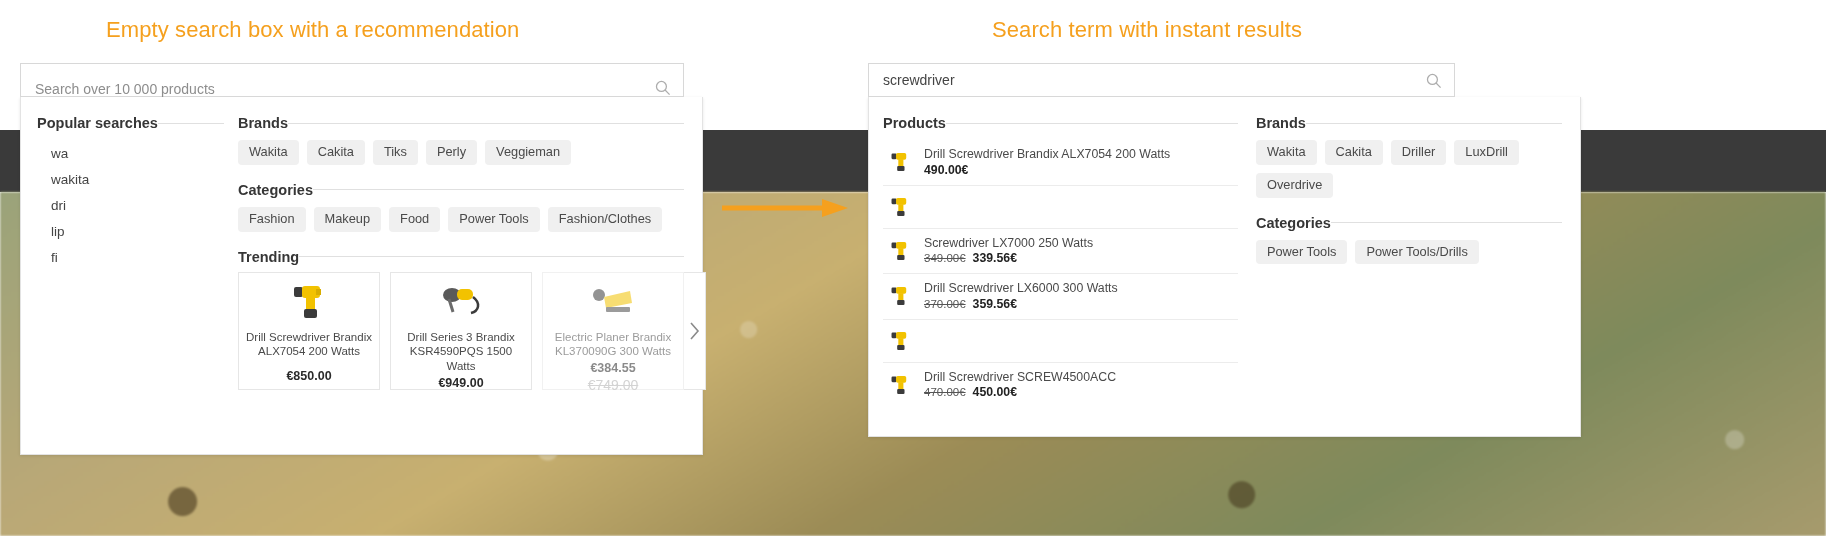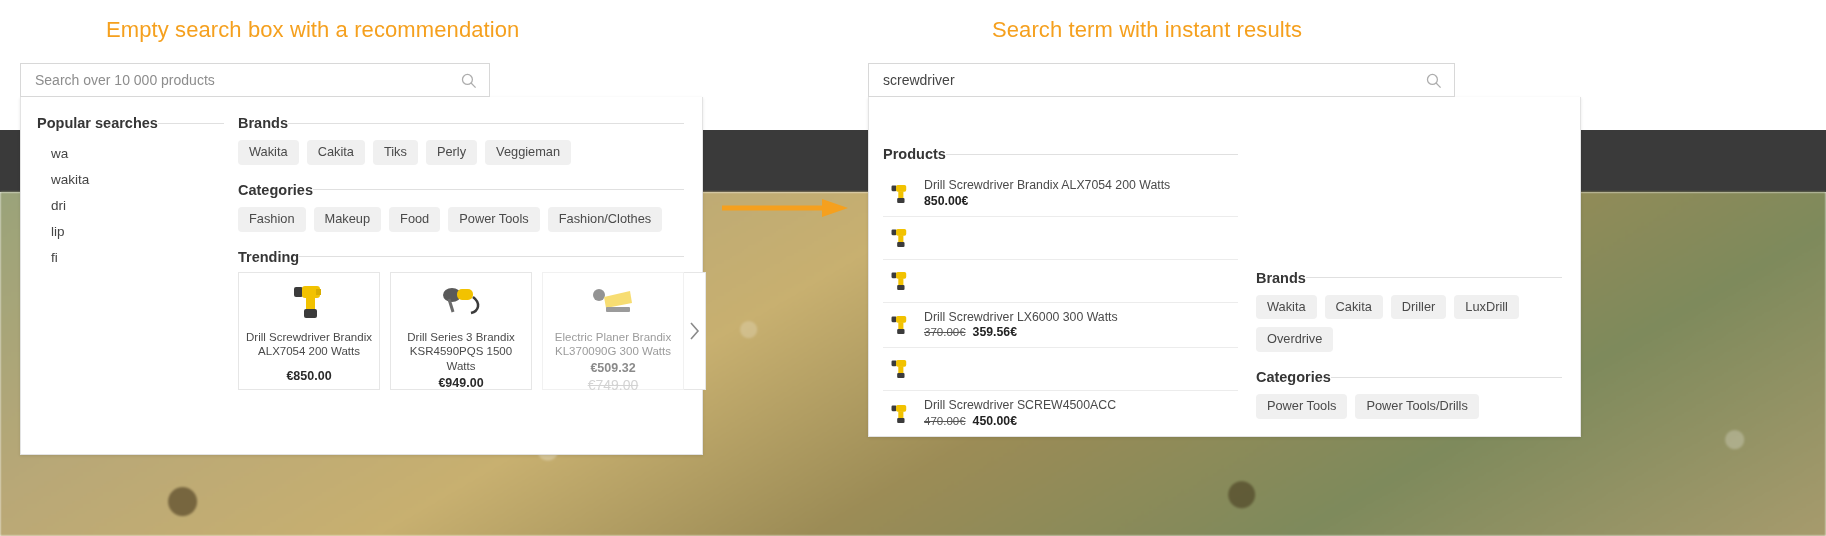--- a/index.html
+++ b/index.html
@@ -56,21 +56,21 @@
 
   .search-bar {
     display:flex; align-items:center;
     height:34px;
     background:#fff;
     border:1px solid #d8d8d8;
     padding:0 12px 0 14px;
     position:relative;
     z-index:3;
   }
-  #widget-left .search-bar { width:470px; }
+  #widget-left .search-bar { width:664px;align-items:flex-end; }
   #widget-right .search-bar { width:587px; }
 
   .search-text {
     flex:1;
     font-size:14px;
     color:#8d8d8d;
     line-height:1;
     white-space:nowrap;
   }
   .search-text.filled { color:#444; }
@@ -81,21 +81,21 @@
   .dropdown {
     background:#fff;
     border:1px solid #e3e3e3;
     border-top:none;
     box-shadow:0 1px 3px rgba(0,0,0,.10);
     display:flex;
     position:relative;
     z-index:2;
   }
   #widget-left .dropdown  { width:683px; height:358px; }
-  #widget-right .dropdown { width:713px; height:340px;align-items:flex-end; }
+  #widget-right .dropdown { width:713px; height:340px; }
 
   .col-left  { padding:18px 0 0 16px; }
   .col-right { padding:18px 18px 0 14px; }
 
   #widget-left .col-left  { width:205px; }
   #widget-left .col-right { width:478px; }
   #widget-right .col-left  { width:370px; padding-left:14px; }
   #widget-right .col-right { width:343px; padding-left:18px; }
 
   
@@ -274,21 +274,21 @@
 
           <div class="card dim">
             <div class="card-img">
               <svg width="54" height="42" viewBox="0 0 54 42">
                 <circle cx="13" cy="14" r="6" fill="#3b3b3b"></circle>
                 <path d="M18 16 L44 10 L46 22 L20 27 Z" fill="#F2C200"></path>
                 <rect x="20" y="26" width="24" height="5" rx="1" fill="#4a4a4a"></rect>
               </svg>
             </div>
             <div class="card-name">Electric Planer Brandix KL370090G 300 Watts</div>
-            <div class="card-price">€509.32</div>
+            <div class="card-price">€384.55</div>
             <div class="card-old">€749.00</div>
           </div>
 
         </div>
         <div class="carousel-next">
           <svg width="11" height="20" viewBox="0 0 11 20">
             <polyline points="2,2 9,10 2,18" fill="none" stroke="#8a8a8a" stroke-width="1.6"></polyline>
           </svg>
         </div>
       </div>
@@ -322,44 +322,51 @@
             <svg width="26" height="26" viewBox="0 0 46 42">
               <rect x="8" y="6" width="9" height="10" rx="2" fill="#3b3b3b"></rect>
               <rect x="16" y="5" width="18" height="12" rx="3" fill="#F2C200"></rect>
               <rect x="20" y="16" width="9" height="13" fill="#F2C200"></rect>
               <rect x="18" y="28" width="13" height="9" rx="2" fill="#3b3b3b"></rect>
             </svg>
           </div>
           <div class="prod-info">
             <div class="prod-name">Drill Screwdriver Brandix ALX7054 200 Watts</div>
             <div class="prod-prices">
-              <span class="price-now">850.00€</span>
-            </div>
-          </div>
-        </div>
-
-        <div class="prod-row">
-          <div class="prod-thumb">
-            <svg width="26" height="26" viewBox="0 0 46 42">
-              <rect x="8" y="6" width="9" height="10" rx="2" fill="#3b3b3b"></rect>
-              <rect x="16" y="5" width="18" height="12" rx="3" fill="#F2C200"></rect>
-              <rect x="20" y="16" width="9" height="13" fill="#F2C200"></rect>
-              <rect x="18" y="28" width="13" height="9" rx="2" fill="#3b3b3b"></rect>
-            </svg>
-          </div>
-        </div>
-
-        <div class="prod-row">
-          <div class="prod-thumb">
-            <svg width="26" height="26" viewBox="0 0 46 42">
-              <rect x="8" y="6" width="9" height="10" rx="2" fill="#3b3b3b"></rect>
-              <rect x="16" y="5" width="18" height="12" rx="3" fill="#F2C200"></rect>
-              <rect x="20" y="16" width="9" height="13" fill="#F2C200"></rect>
-              <rect x="18" y="28" width="13" height="9" rx="2" fill="#3b3b3b"></rect>
-            </svg>
+              <span class="price-now">490.00€</span>
+            </div>
+          </div>
+        </div>
+
+        <div class="prod-row">
+          <div class="prod-thumb">
+            <svg width="26" height="26" viewBox="0 0 46 42">
+              <rect x="8" y="6" width="9" height="10" rx="2" fill="#3b3b3b"></rect>
+              <rect x="16" y="5" width="18" height="12" rx="3" fill="#F2C200"></rect>
+              <rect x="20" y="16" width="9" height="13" fill="#F2C200"></rect>
+              <rect x="18" y="28" width="13" height="9" rx="2" fill="#3b3b3b"></rect>
+            </svg>
+          </div>
+        </div>
+
+        <div class="prod-row">
+          <div class="prod-thumb">
+            <svg width="26" height="26" viewBox="0 0 46 42">
+              <rect x="8" y="6" width="9" height="10" rx="2" fill="#3b3b3b"></rect>
+              <rect x="16" y="5" width="18" height="12" rx="3" fill="#F2C200"></rect>
+              <rect x="20" y="16" width="9" height="13" fill="#F2C200"></rect>
+              <rect x="18" y="28" width="13" height="9" rx="2" fill="#3b3b3b"></rect>
+            </svg>
+          </div>
+          <div class="prod-info">
+            <div class="prod-name">Screwdriver LX7000 250 Watts</div>
+            <div class="prod-prices">
+              <span class="price-old">349.00€</span>
+              <span class="price-now">339.56€</span>
+            </div>
           </div>
         </div>
 
         <div class="prod-row">
           <div class="prod-thumb">
             <svg width="26" height="26" viewBox="0 0 46 42">
               <rect x="8" y="6" width="9" height="10" rx="2" fill="#3b3b3b"></rect>
               <rect x="16" y="5" width="18" height="12" rx="3" fill="#F2C200"></rect>
               <rect x="20" y="16" width="9" height="13" fill="#F2C200"></rect>
               <rect x="18" y="28" width="13" height="9" rx="2" fill="#3b3b3b"></rect>

